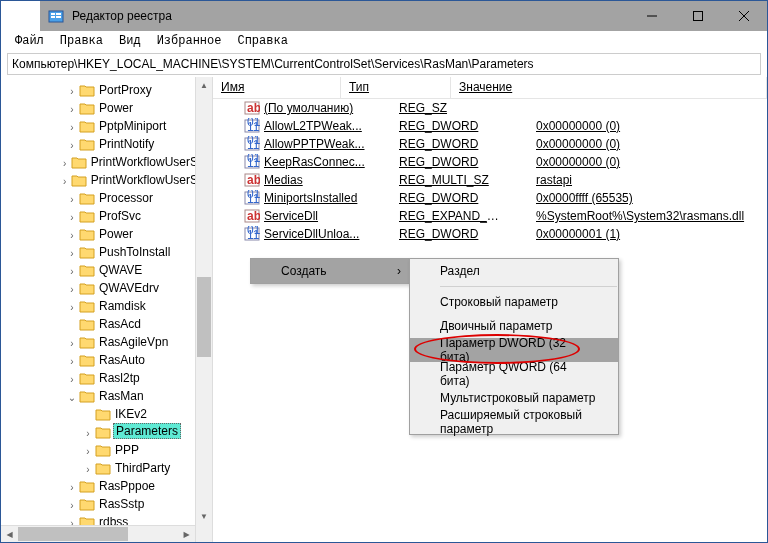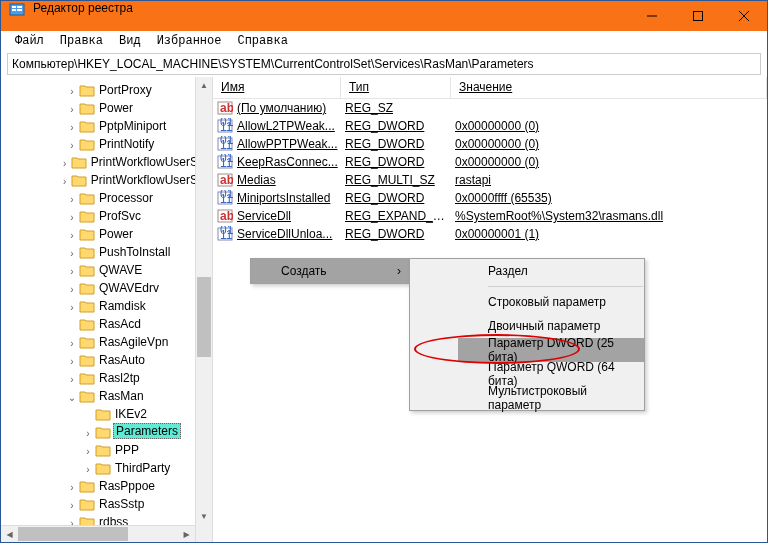--- a/index.html
+++ b/index.html
@@ -1,17 +1,17 @@
 <!DOCTYPE html>
 <html><head>
 <meta charset="utf-8">
 <style>
 * { margin: 0; padding: 0; box-sizing: border-box; font-family: "Segoe UI", Tahoma, sans-serif; font-size: 12px; }
 body { background: #fff; width: 768px; height: 543px; overflow: hidden; border: 1px solid #2b5797; }
-.titlebar { height: 30px; display: flex; align-items: flex-start; padding: 0 0 0 8px; background: #f97316; }
+.titlebar { height: 30px; display: flex; align-items: center; padding: 0 0 0 8px; background: #a3a3a3; margin-left: 39px; }
 .titlebar-icon { width: 16px; height: 16px; margin-right: 8px; }
 .titlebar-title { flex: 1; font-size: 12px; }
 .win-controls { display: flex; }
 .win-btn { width: 46px; height: 30px; display: flex; align-items: center; justify-content: center; }
 .win-btn svg { width: 10px; height: 10px; }
 .menubar { height: 20px; display: flex; align-items: center; padding: 0 8px; gap: 4px; }
 .menu-item { padding: 2px 6px; font-family: Liberation Mono, monospace; }
 .addressbar { height: 22px; border: 1px solid #ccc; margin: 2px 6px; display: flex; align-items: center; padding: 0 4px; font-size: 12px; }
 .content { display: flex; height: calc(100% - 30px - 20px - 26px); }
 .tree-pane { width: 212px; border-right: 1px solid #ddd; overflow: hidden; position: relative; }
@@ -26,32 +26,32 @@
 .folder-icon { width: 16px; height: 14px; margin-right: 2px; display: inline-flex; }
 .folder-icon svg { width: 16px; height: 14px; }
 .list-pane { flex: 1; overflow: hidden; position: relative; text-decoration: underline; }
 .list-header { display: flex; height: 22px; border-bottom: 1px solid #e5e5e5; }
 .list-header-col { padding: 3px 8px; border-right: 1px solid #e5e5e5; font-size: 12px; }
 .col-name { width: 128px; }
 .col-type { width: 110px; }
 .col-value { flex: 1; }
 .list-body { }
 .list-row { display: flex; height: 18px; align-items: center; }
-.list-cell { padding: 5px 4px; overflow: hidden; white-space: nowrap; text-overflow: ellipsis; font-size: 12px; }
+.list-cell { padding: 5px 4px; overflow: hidden; white-space: nowrap; text-overflow: ellipsis; font-size: 12px; margin-left: 27px; }
 .value-icon { width: 16px; height: 16px; margin-right: 4px; display: inline-flex; vertical-align: middle; }
 .scrollbar-v { position: absolute; right: 0; top: 0; bottom: 0; width: 17px; background: #f0f0f0; border-left: 1px solid #ddd; }
 .scrollbar-h { position: absolute; left: 0; right: 17px; bottom: 0; height: 17px; background: #f0f0f0; border-top: 1px solid #ddd; }
 .scrollbar-v .thumb { position: absolute; left: 1px; right: 1px; background: #c0c0c0; }
 .scrollbar-v .arrow { position: absolute; left:0; right:0; height: 17px; display:flex; align-items:center; justify-content:center; font-size:8px; color:#666; }
 .scrollbar-h .thumb { position: absolute; top: 1px; bottom: 1px; background: #c0c0c0; }
 .scrollbar-h .arrow { position: absolute; top:0; bottom:0; width: 17px; display:flex; align-items:center; justify-content:center; font-size:8px; color:#666; }
 
 .context-menu { position: absolute; background: #f0f0f0; border: 1px solid #a0a0a0; box-shadow: 2px 2px 4px rgba(0,0,0,0.2); }
 .context-menu.primary { left: 250px; top: 258px; width: 160px; }
-.context-menu.secondary { left: 409px; top: 258px; width: 236px; padding-left: 48px; }
+.context-menu.secondary { left: 409px; top: 258px; width: 210px; }
 .ctx-item { height: 24px; display: flex; align-items: center; padding-left: 30px; padding-right: 20px; font-size: 12px; position: relative; }
 .ctx-item.highlighted { background: #a3a3a3; }
 .ctx-item.has-sub::after { content: "›"; position: absolute; right: 8px; font-size: 12px; }
 .ctx-sep { height: 1px; background: #d0d0d0; margin: 3px 1px 3px 30px; }
 
 .circle-annotation { position: absolute; border: 2px solid #d00; border-radius: 50%; pointer-events: none; width: 166px; height: 30px; left: 414px; top: 334px; }
 .tree-indent { display: inline-block; }
 </style>
 </head>
 <body>
@@ -495,23 +495,26 @@
       <span>Раздел</span>
     </div>
   <div class="ctx-sep"></div>
   <div class="ctx-item">
       <span>Строковый параметр</span>
     </div>
   <div class="ctx-item">
       <span>Двоичный параметр</span>
     </div>
   <div class="ctx-item highlighted">
-      <span>Параметр DWORD (25 бита)</span>
+      <span>Параметр DWORD (32 бита)</span>
     </div>
   <div class="ctx-item">
       <span>Параметр QWORD (64 бита)</span>
     </div>
   <div class="ctx-item">
       <span>Мультистроковый параметр</span>
     </div>
+  <div class="ctx-item">
+      <span>Расширяемый строковый параметр</span>
+    </div>
 </div>
 
 <div class="circle-annotation"></div>
 
 </body></html>

